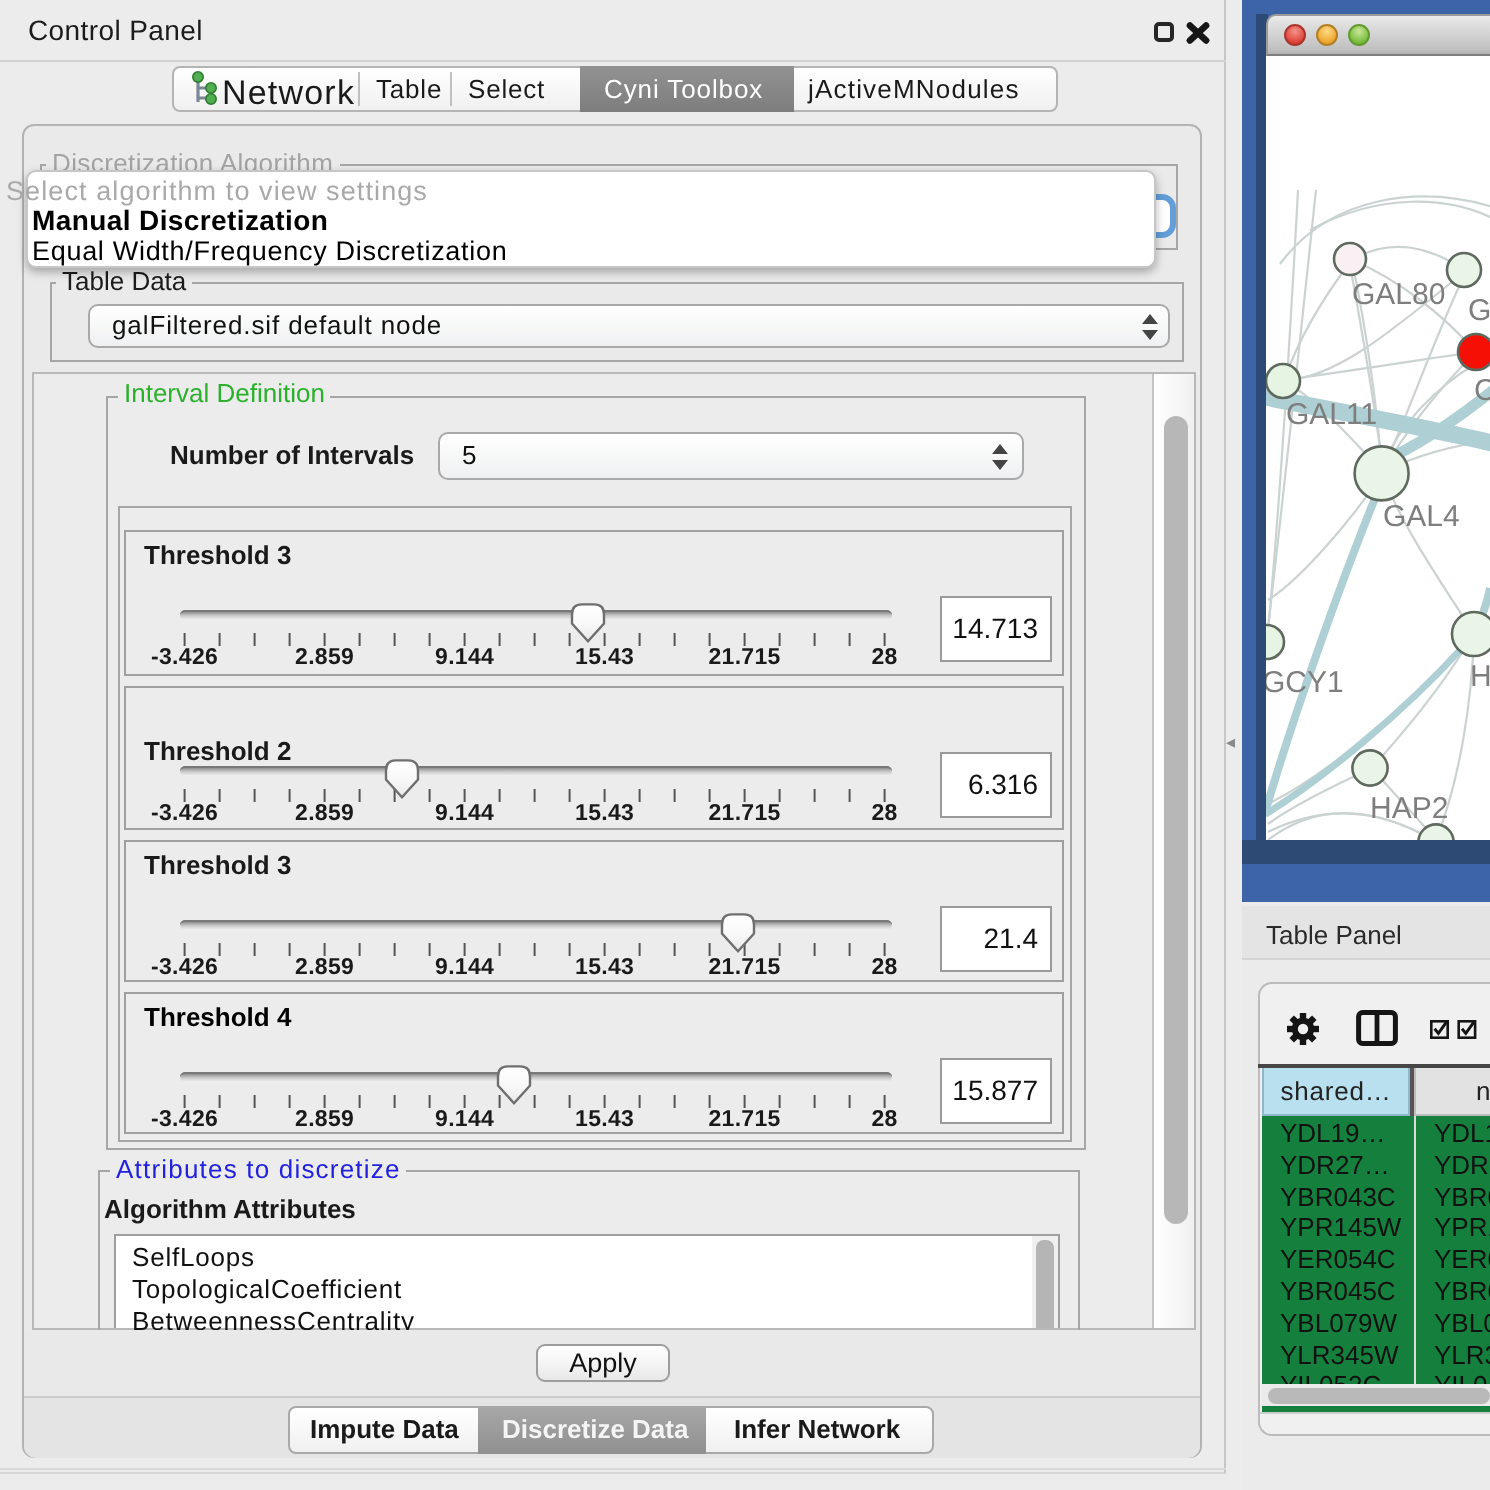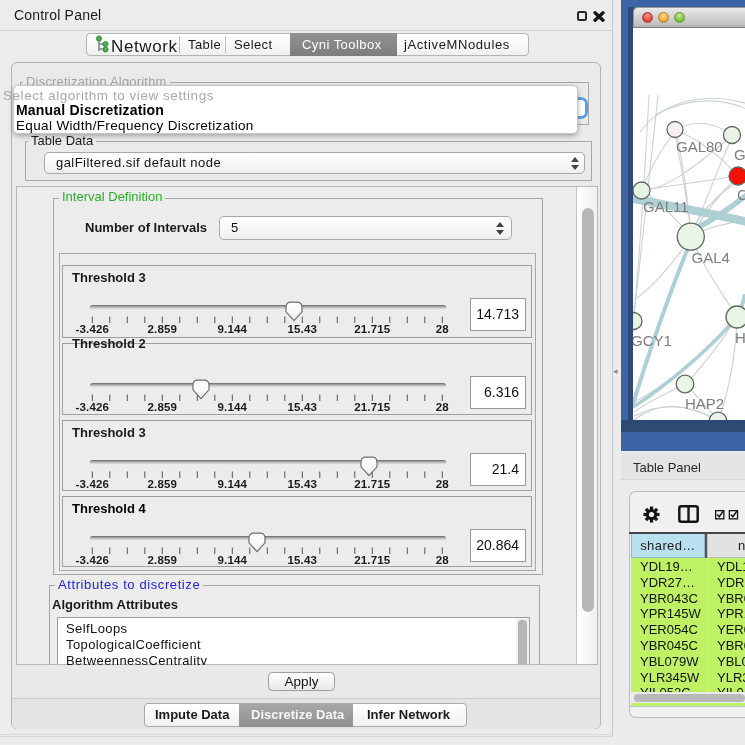--- a/index.html
+++ b/index.html
@@ -115,21 +115,21 @@
       <defs>
         <linearGradient id="tg265" x1="0" y1="0" x2="0" y2="1">
           <stop offset="0" stop-color="#ffffff"></stop>
           <stop offset="0.55" stop-color="#f8f8f8"></stop>
           <stop offset="1" stop-color="#e8e8e8"></stop>
         </linearGradient>
       </defs>
     </svg>
   <div class="abs" style="left:470px;top:298px;width:56px;height:33px;background:#fff;border:1px solid #9a9a9a;font-size:14px;color:#111;text-align:right;line-height:31px;padding-right:6px;">14.713</div>
   <div class="abs" style="left:62px;top:343px;width:470px;height:72px;background:#ececec;border:1px solid #9f9f9f;"></div>
-  <div class="abs" style="left:72px;top:336px;font-size:13px;font-weight:bold;color:#1a1a1a;">Threshold 2</div>
+  <div class="abs" style="left:72px;top:368px;font-size:13px;font-weight:bold;color:#1a1a1a;">Threshold 2</div>
   <div class="abs" style="left:90px;top:383px;width:356px;height:5px;border-radius:3px;background:linear-gradient(#8f8f8f,#c9c9c9 45%,#f2f2f2);border-top:1px solid #787878;"></div>
   <svg class="abs" style="left:62px;top:394px;" width="470" height="8" viewBox="0 0 470 8">
       <g stroke="#555" stroke-width="1">
         <line x1="30.30" y1="0.5" x2="30.30" y2="7"></line>
         <line x1="47.80" y1="0.5" x2="47.80" y2="7"></line>
         <line x1="65.30" y1="0.5" x2="65.30" y2="7"></line>
         <line x1="82.80" y1="0.5" x2="82.80" y2="7"></line>
         <line x1="100.30" y1="0.5" x2="100.30" y2="7"></line>
         <line x1="117.80" y1="0.5" x2="117.80" y2="7"></line>
         <line x1="135.30" y1="0.5" x2="135.30" y2="7"></line>
@@ -248,21 +248,21 @@
   <svg class="abs" style="left:247.8px;top:531.5px;" width="18" height="21" viewBox="0 0 18 21">
       <path d="M1 6.2 Q1 1.2 6 1.2 H12 Q17 1.2 17 6.2 V10.8 L9 19.6 L1 10.8 Z" fill="url(#tg496)" stroke="#6f6f6f" stroke-width="1.2"></path>
       <defs>
         <linearGradient id="tg496" x1="0" y1="0" x2="0" y2="1">
           <stop offset="0" stop-color="#ffffff"></stop>
           <stop offset="0.55" stop-color="#f8f8f8"></stop>
           <stop offset="1" stop-color="#e8e8e8"></stop>
         </linearGradient>
       </defs>
     </svg>
-  <div class="abs" style="left:470px;top:529px;width:56px;height:33px;background:#fff;border:1px solid #9a9a9a;font-size:14px;color:#111;text-align:right;line-height:31px;padding-right:6px;">20.864</div>
+  <div class="abs" style="left:470px;top:529px;width:56px;height:33px;background:#fff;border:1px solid #9a9a9a;font-size:14px;color:#111;text-align:right;line-height:31px;padding-right:6px;">15.877</div>
 
   <div class="gbox" style="left:49px;top:585px;width:491px;height:91px;border-bottom:none;"></div>
   <div class="gtitle" style="left:55px;top:578px;color:#2222dd;letter-spacing:0.6px;">Attributes to discretize</div>
   <div class="abs" style="left:52px;top:597px;font-size:13px;font-weight:bold;color:#1a1a1a;">Algorithm Attributes</div>
   <div class="abs" style="left:57px;top:617px;width:473px;height:47px;background:#ffffff;border:1px solid #9f9f9f;border-bottom:none;"></div>
   <div class="abs" style="left:66px;top:621px;font-size:13px;color:#111;line-height:16px;letter-spacing:0.4px;">SelfLoops<br>TopologicalCoefficient<br>BetweennessCentrality</div>
   <div class="abs" style="left:516px;top:618px;width:13px;height:46px;background:#f0f0f0;"></div>
   <div class="abs" style="left:518px;top:620px;width:9px;height:44px;background:#b5b5b5;border-radius:4px 4px 0 0;"></div>
 
   <div class="abs" style="left:12px;top:665px;width:588px;height:33px;background:#e9e9e9;"></div>
@@ -383,21 +383,21 @@
     <line x1="10.5" y1="1.5" x2="10.5" y2="16.5" stroke="#151515" stroke-width="2.4"></line>
   </svg>
 
   <svg class="abs" style="left:715px;top:510px;" width="24" height="10" viewBox="0 0 24 10">
     <rect x="0.65" y="0.65" width="8.2" height="8.2" fill="none" stroke="#151515" stroke-width="1.3"></rect>
     <path d="M2.3 4.4 l1.9 2.3 L8.2 1.1" stroke="#151515" stroke-width="1.5" fill="none"></path>
     <rect x="14.35" y="0.65" width="8.2" height="8.2" fill="none" stroke="#151515" stroke-width="1.3"></rect>
     <path d="M16 4.4 l1.9 2.3 L21.9 1.1" stroke="#151515" stroke-width="1.5" fill="none"></path>
   </svg>
 
-  <div class="abs" style="left:631px;top:533px;width:114px;height:173px;background:#bef264;overflow:hidden;">
+  <div class="abs" style="left:631px;top:533px;width:114px;height:173px;background:#15803d;overflow:hidden;">
     <div class="abs" style="left:0;top:0;width:74px;height:25px;background:#b9e0ef;border:1px solid #8fb7c9;font-size:13px;color:#222;text-align:center;line-height:24px;letter-spacing:0.4px;">shared…</div>
     <div class="abs" style="left:76px;top:0;width:62px;height:25px;background:#e2e2e2;border:1px solid #bdbdbd;font-size:13px;color:#222;padding-left:30px;line-height:24px;">n</div>
     <div class="abs" style="left:74px;top:0;width:2px;height:25px;background:#555;"></div>
     <div class="abs" style="left:9px;top:26px;font-size:13px;color:#111;line-height:15.8px;">YDL19…<br>YDR27…<br>YBR043C<br>YPR145W<br>YER054C<br>YBR045C<br>YBL079W<br>YLR345W<br>YIL052C</div>
     <div class="abs" style="left:86px;top:26px;font-size:13px;color:#111;line-height:15.8px;">YDL1<br>YDR2<br>YBR0<br>YPR1<br>YER0<br>YBR0<br>YBL0<br>YLR3<br>YIL0</div>
     <div class="abs" style="left:76px;top:25px;width:1px;height:137px;background:#d9d9d9;"></div>
   </div>
   <div class="abs" style="left:629px;top:531.5px;width:116px;height:2px;background:#454545;"></div>
   <div class="abs" style="left:630px;top:706px;width:115px;height:1px;background:#cccccc;"></div>
 

